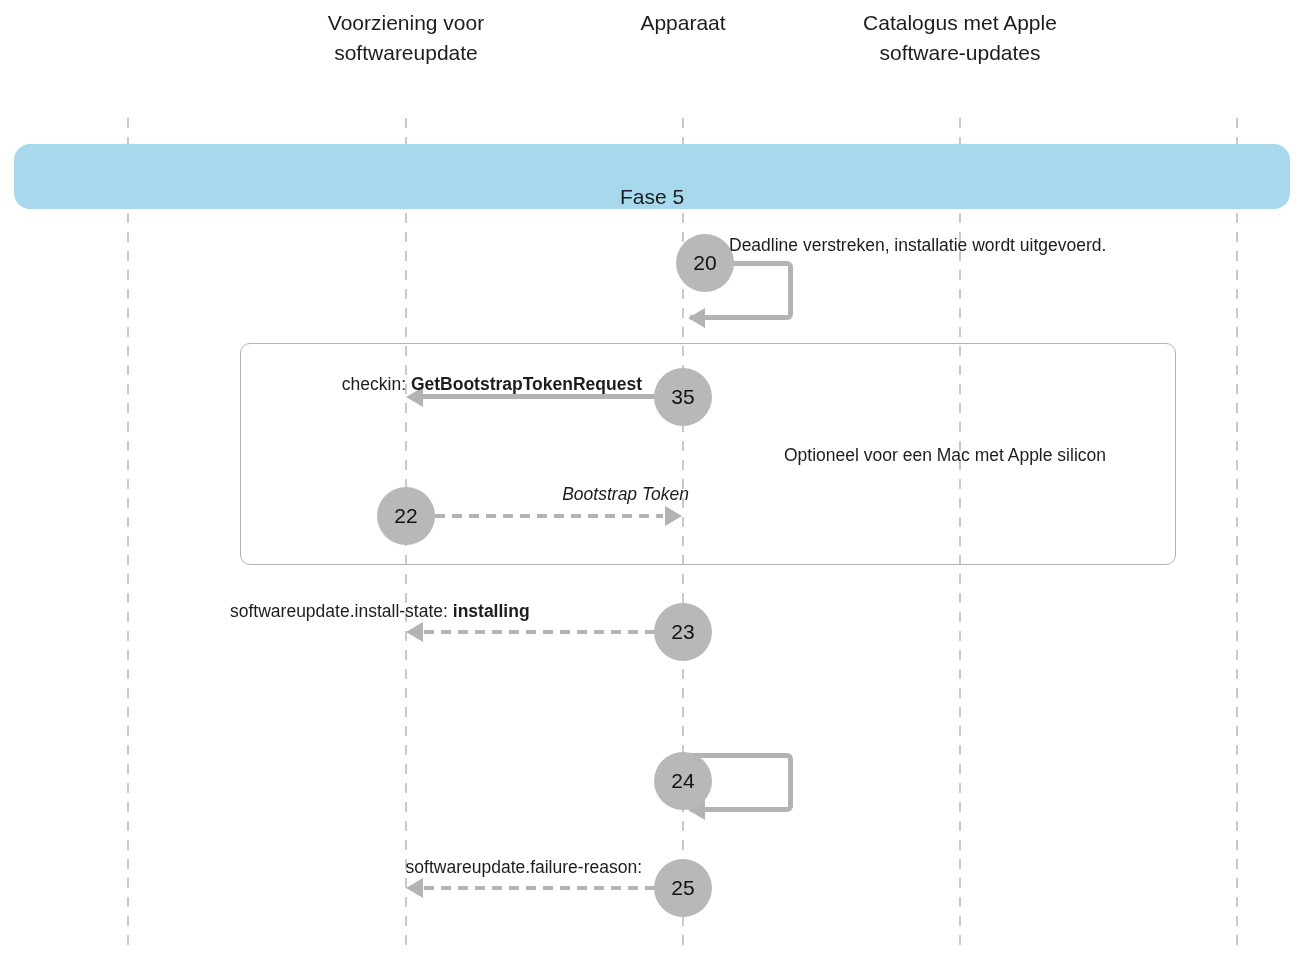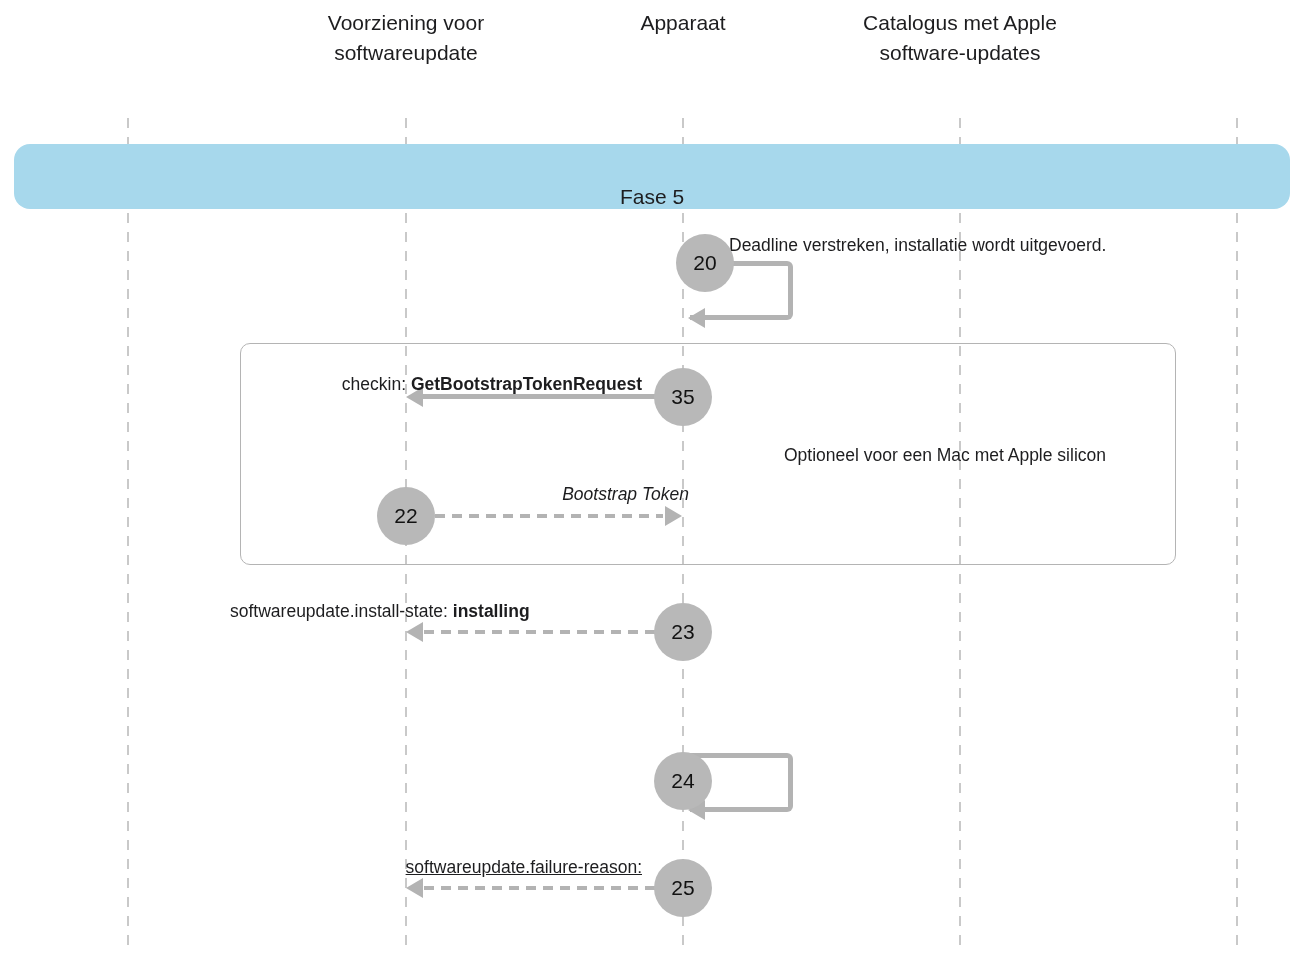--- a/index.html
+++ b/index.html
@@ -34,21 +34,21 @@
   .c-20 { left:676px; top:234px; } .c-21 { left:654px; top:368px; } .c-22 { left:377px; top:487px; }
   .c-23 { left:654px; top:603px; } .c-24 { left:654px; top:752px; } .c-25 { left:654px; top:859px; }
 
   .step-label { position:absolute; font-size:17.5px; line-height:22px; white-space:nowrap; }
   .bold { font-weight:bold; }
   .l-20 { left:729px; top:234px; }
   .l-21 { left:240px; top:365px; width:402px; text-align:right;margin-top:8px; }
   .l-22 { left:461px; top:483px; width:228px; text-align:right;font-style:italic; }
   .l-23 { left:230px; top:600px; width:412px; text-align:left; }
   .l-24 { left:729px; top:726px; }
-  .l-25 { left:230px; top:856px; width:412px; text-align:right;text-decoration:underline; }
+  .l-25 { left:230px; top:856px; width:412px; text-align:right; }
 
   .arrow-line { position:absolute; height:5px; background:var(--arrow,#b3b3b3); }
   .arrow-dashed { position:absolute; height:4px;
     background:repeating-linear-gradient(to right, var(--arrow,#b3b3b3) 0 10px, transparent 10px 17px); }
   .a-21 { left:421px; top:394px; width:234px; }
   .a-22 { left:435px; top:514px; width:228px; }
   .a-23 { left:424px; top:630px; width:231px; }
   .a-25 { left:424px; top:886px; width:231px; }
 
   .ah-left { position:absolute; width:0; height:0;

